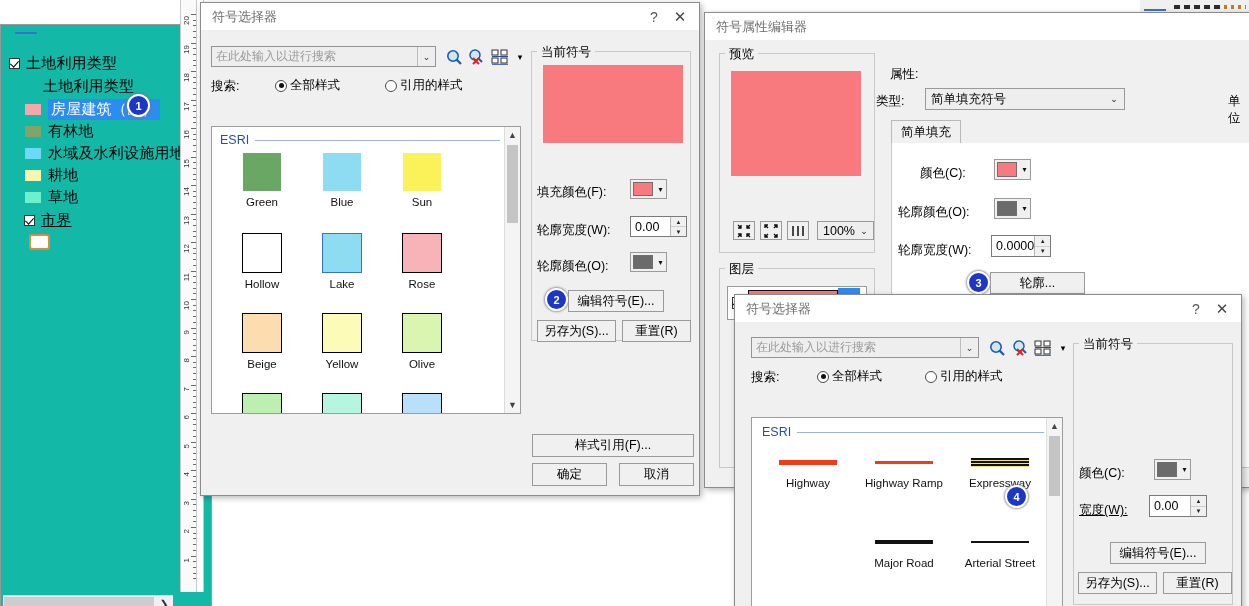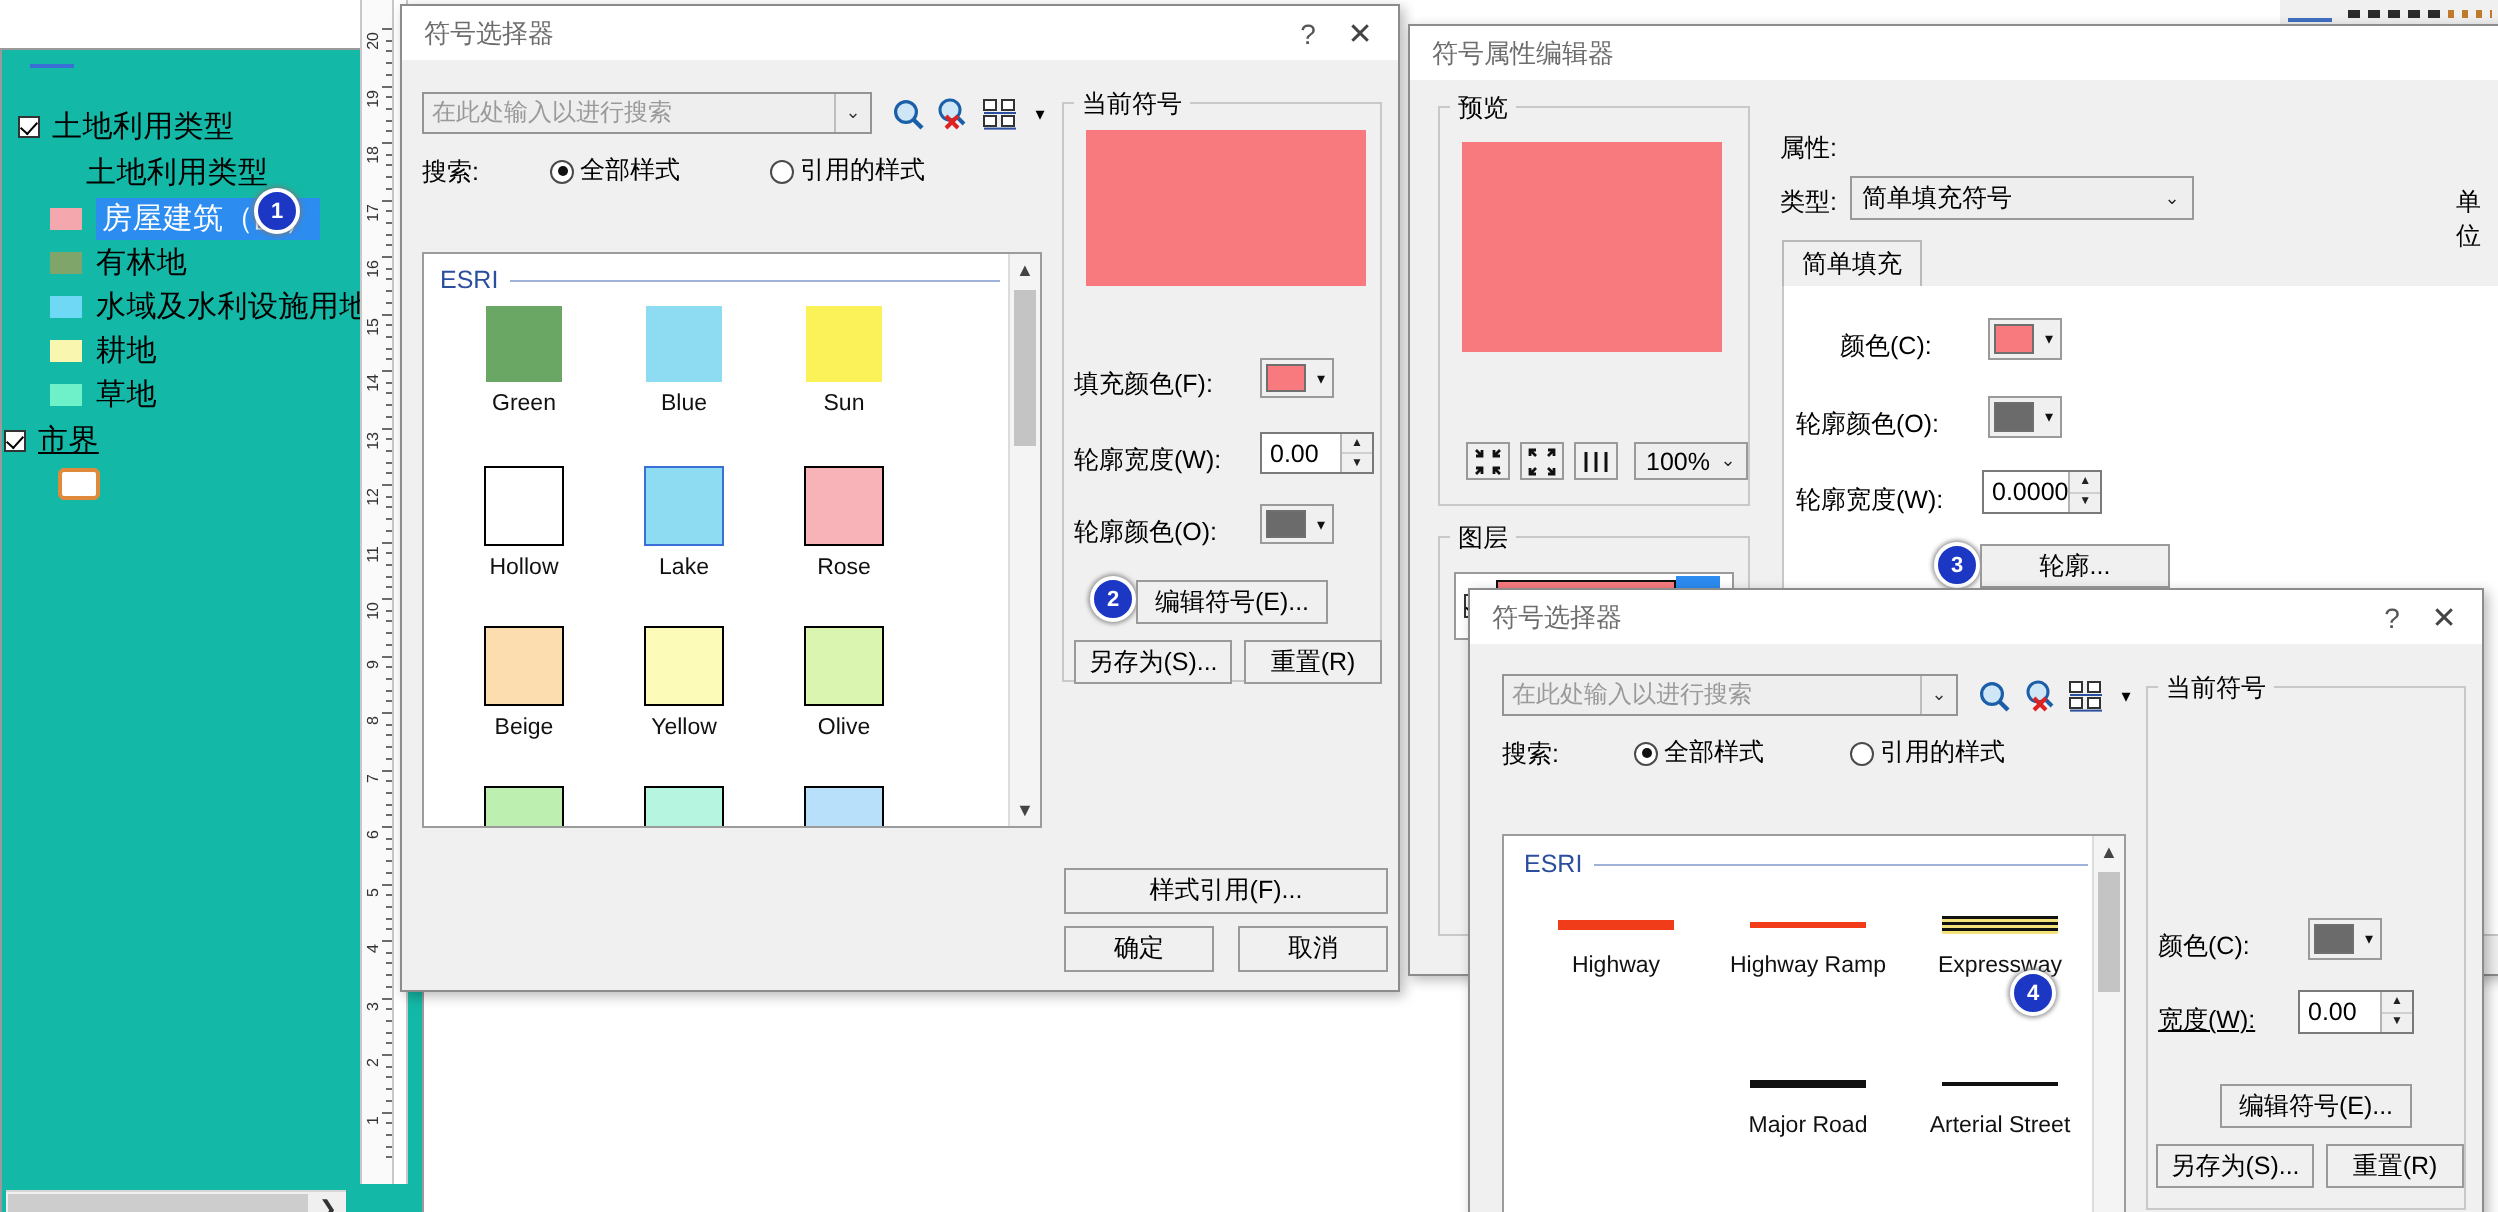--- a/index.html
+++ b/index.html
@@ -211,21 +211,21 @@
   <div class="toc-row" style="left:24px;top:139px;">
     <span class="swatch" style="background:#f9f6b0;"></span>
     <span class="toc-lbl">耕地</span>
   </div>
 
   <div class="toc-row" style="left:24px;top:161px;">
     <span class="swatch" style="background:#6ef0c8;"></span>
     <span class="toc-lbl">草地</span>
   </div>
 
-  <div class="toc-row" style="left:1px;top:184px;text-decoration:underline;">
+  <div class="toc-row" style="left:23px;top:184px;text-decoration:underline;">
     <span class="toc-cb checked"></span>
     <span class="toc-lbl">市界</span>
   </div>
 
   <div class="toc-row" style="left:0px;top:206px;">
     <span class="outline-sq"></span>
   </div>
 
   <div class="abs" id="toc-hscroll">
     <div id="toc-hthumb"></div>
@@ -554,22 +554,22 @@
       <span style="width:22px;height:30px;background:#2d8cf0;display:flex;align-items:center;justify-content:center;">
         <svg width="14" height="12" viewBox="0 0 14 12">
             <rect x="1" y="2" width="11" height="8" fill="#eee" stroke="#333"></rect>
             <path d="M9 10 l3 2" stroke="#333" stroke-width="1.4"></path>
           </svg>
       </span>
     </div>
   </div>
 
   <div class="abs lbl" style="left:185px;top:53px;">属性:</div>
-  <div class="abs lbl" style="left:185px;top:80px;">类型:</div>
-  <div class="abs combo" style="left:220px;top:75px;width:172px;height:22px;">
+  <div class="abs lbl" style="left:171px;top:80px;">类型:</div>
+  <div class="abs combo" style="left:220px;top:75px;width:200px;height:22px;">
     <span>简单填充符号</span>
     <span class="caret">⌄</span>
   </div>
   <div class="abs lbl" style="left:523px;top:80px;">单位</div>
 
   <div class="abs tabstrip" style="left:186px;top:130px;width:360px;"></div>
   <div class="tab" style="left:186px;top:107px;width:70px;height:24px;">简单填充</div>
   <div class="abs" style="left:186px;top:130px;width:360px;height:325px;background:#fff;border:1px solid #c8c8c8;border-top:none;box-sizing:border-box;"></div>
 
   <div class="abs lbl" style="left:215px;top:152px;">颜色(C):</div>

